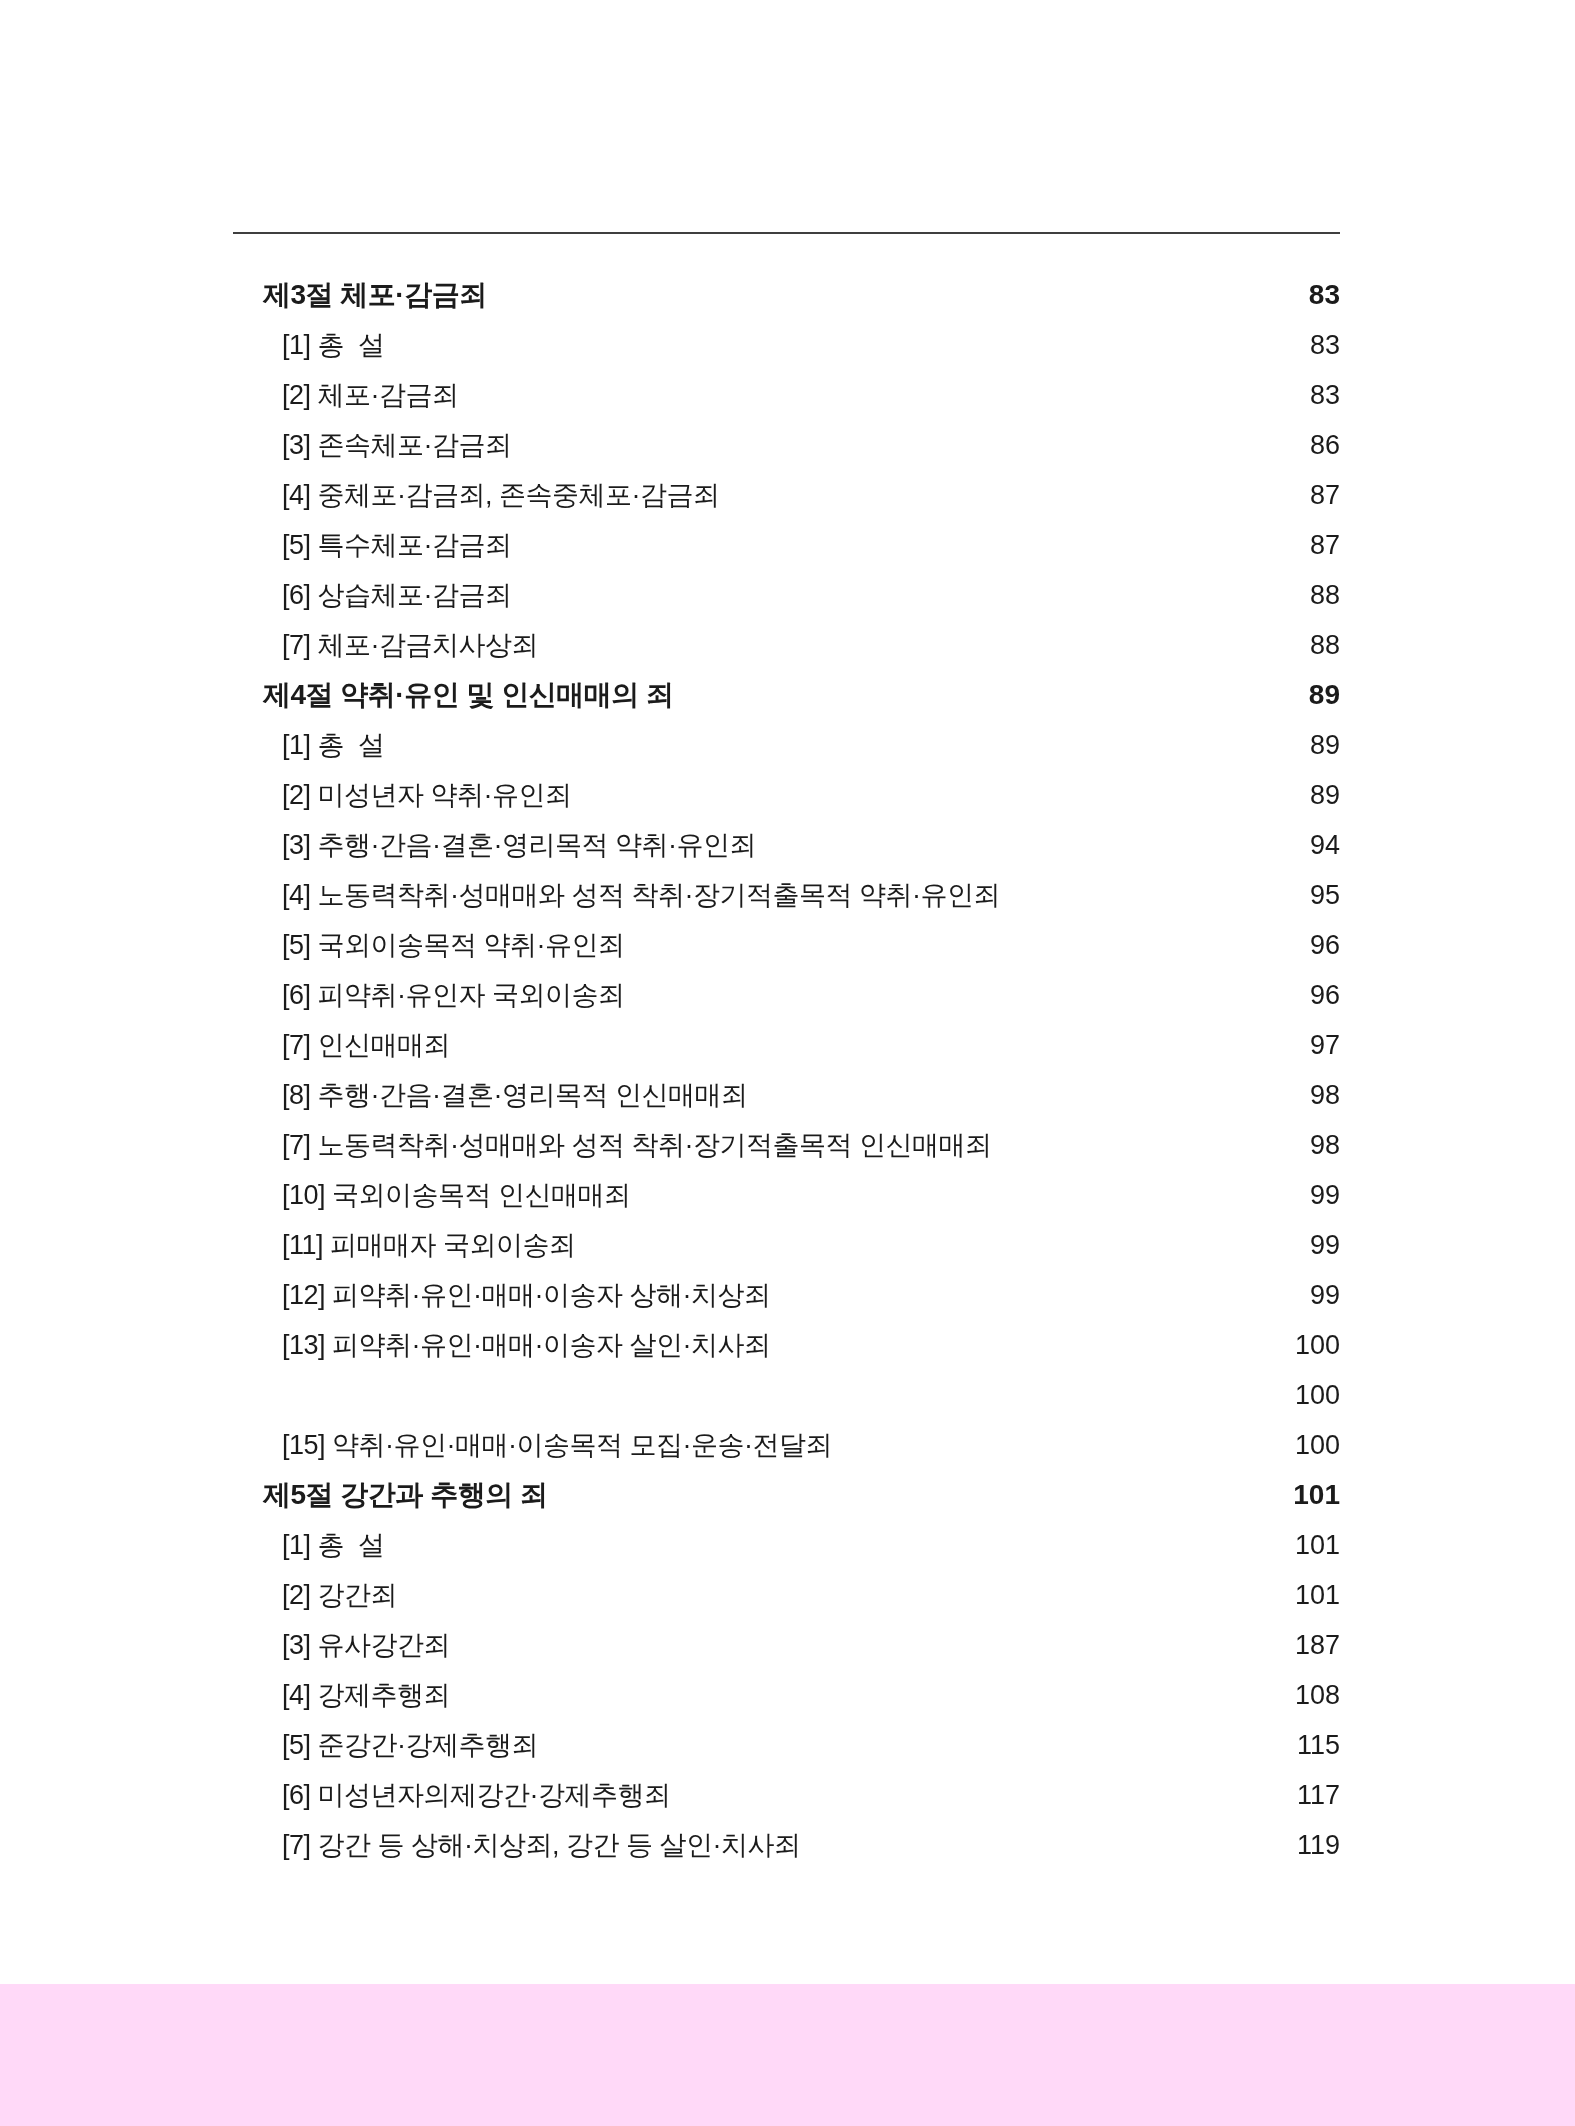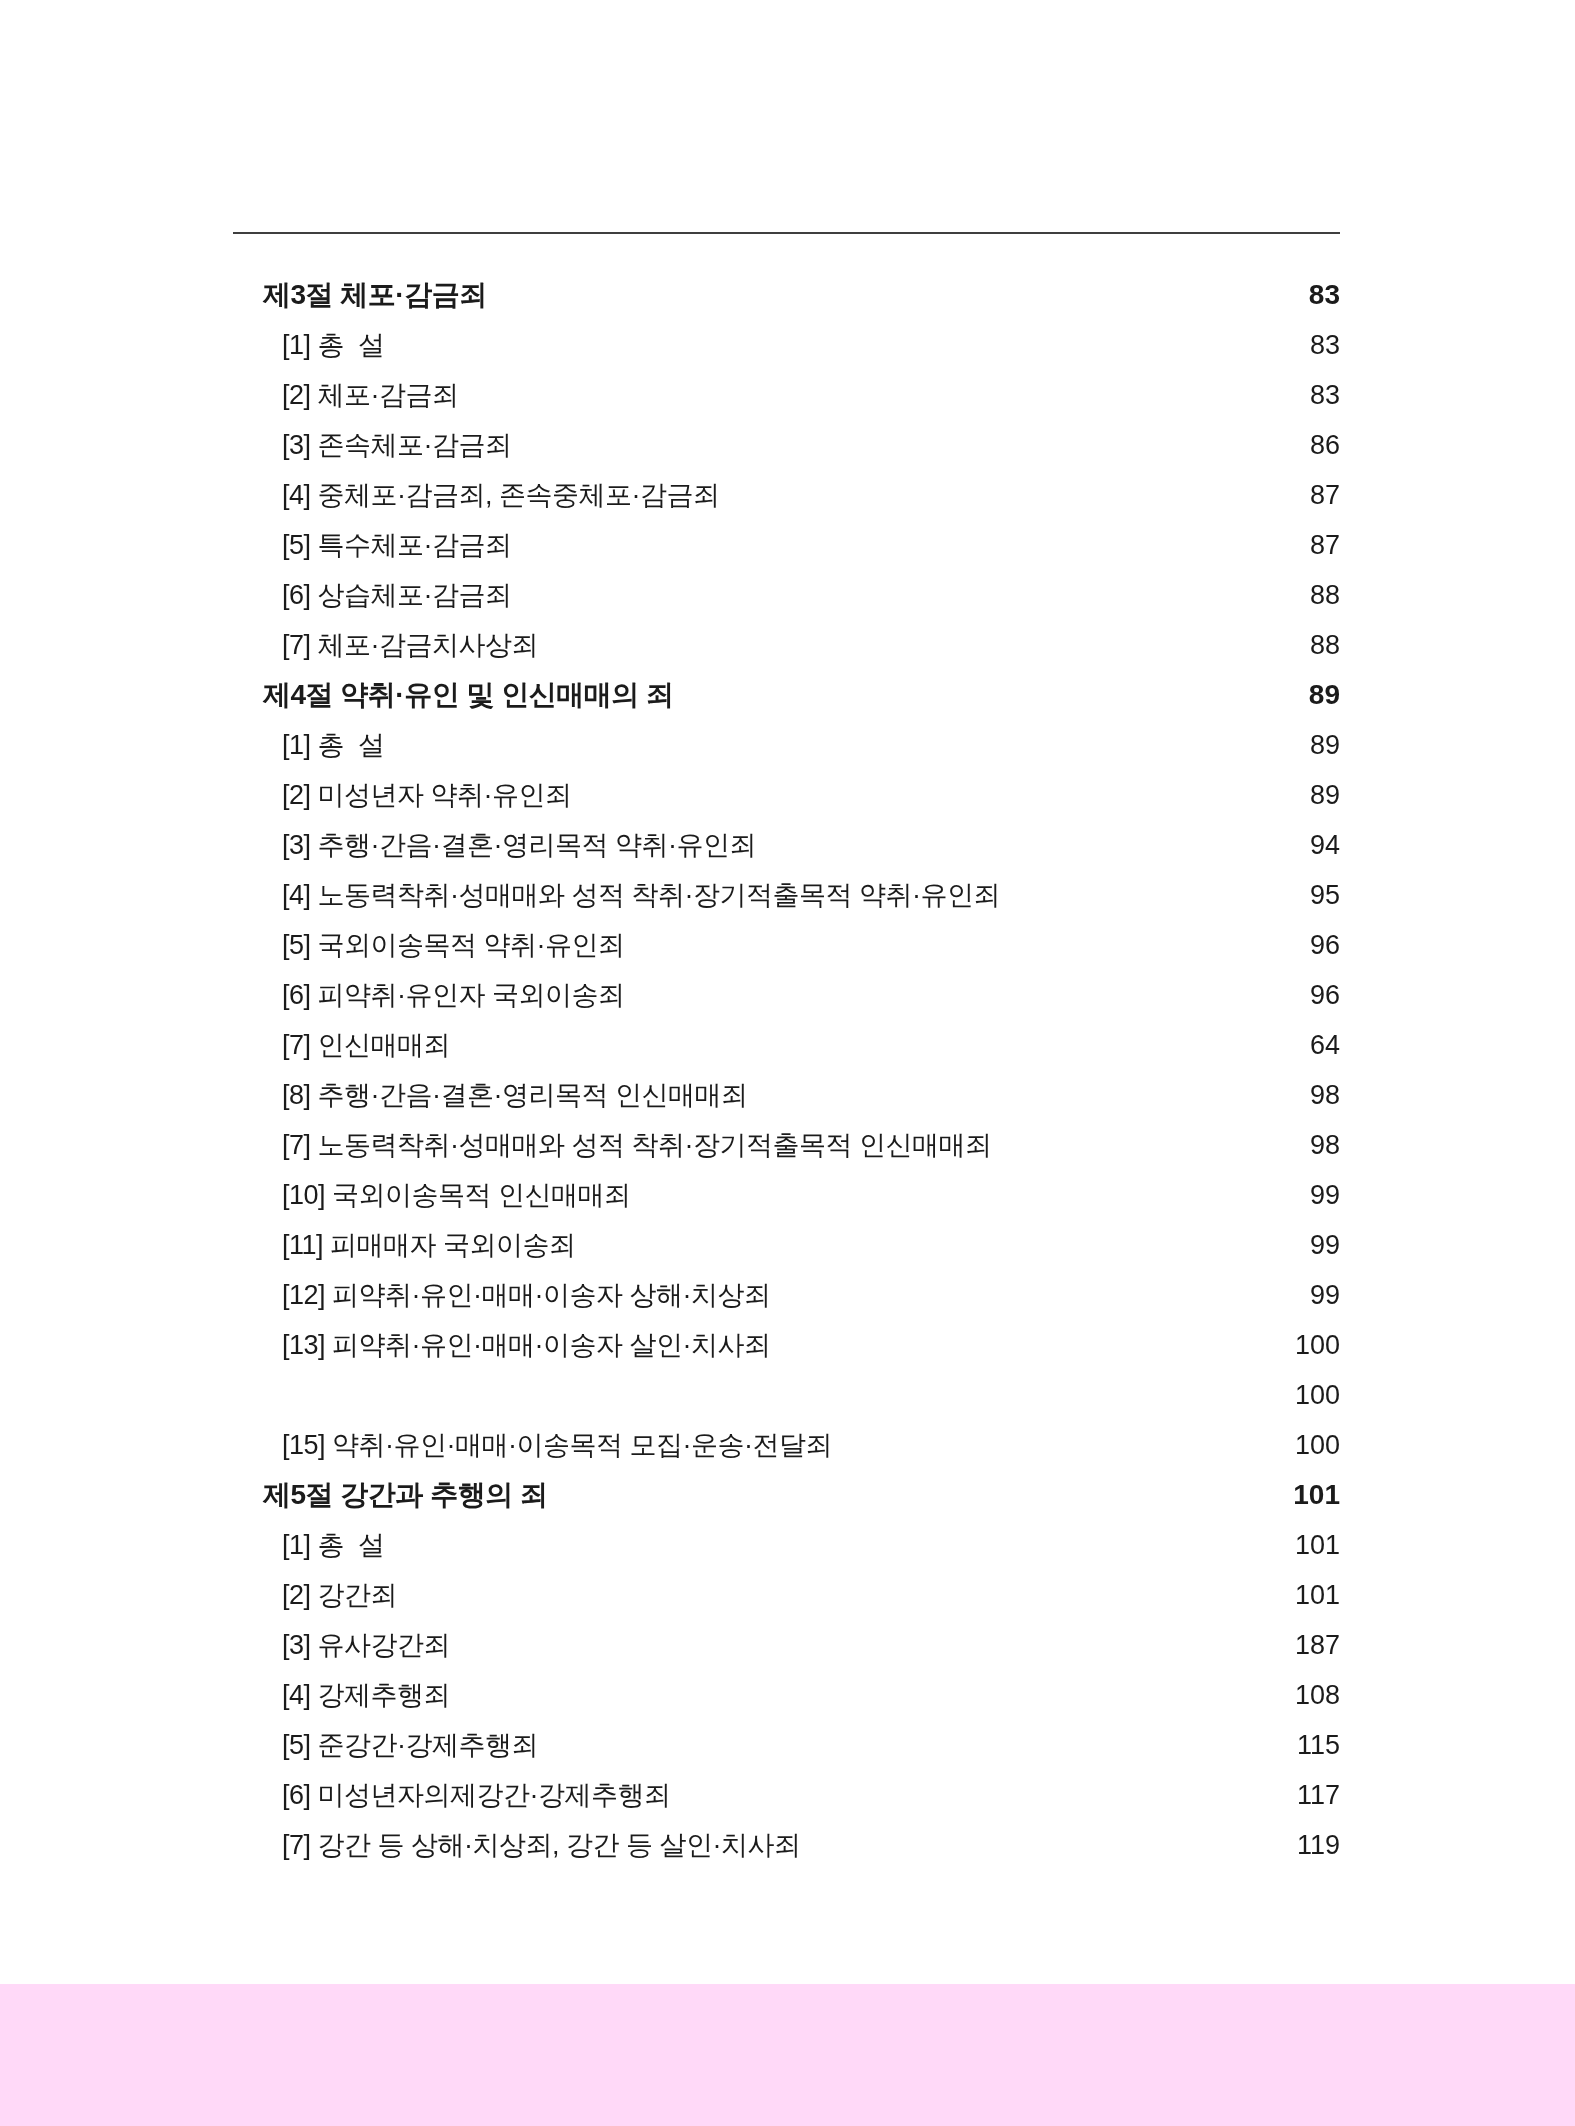--- a/index.html
+++ b/index.html
@@ -142,21 +142,21 @@
     <span class="page-num">96</span>
   </div>
 
   <div class="row item">
     <span class="label">[6] 피약취·유인자 국외이송죄</span>
     <span class="page-num">96</span>
   </div>
 
   <div class="row item">
     <span class="label">[7] 인신매매죄</span>
-    <span class="page-num">64</span>
+    <span class="page-num">97</span>
   </div>
 
   <div class="row item">
     <span class="label">[8] 추행·간음·결혼·영리목적 인신매매죄</span>
     <span class="page-num">98</span>
   </div>
 
   <div class="row item">
     <span class="label">[7] 노동력착취·성매매와 성적 착취·장기적출목적 인신매매죄</span>
     <span class="page-num">98</span>

